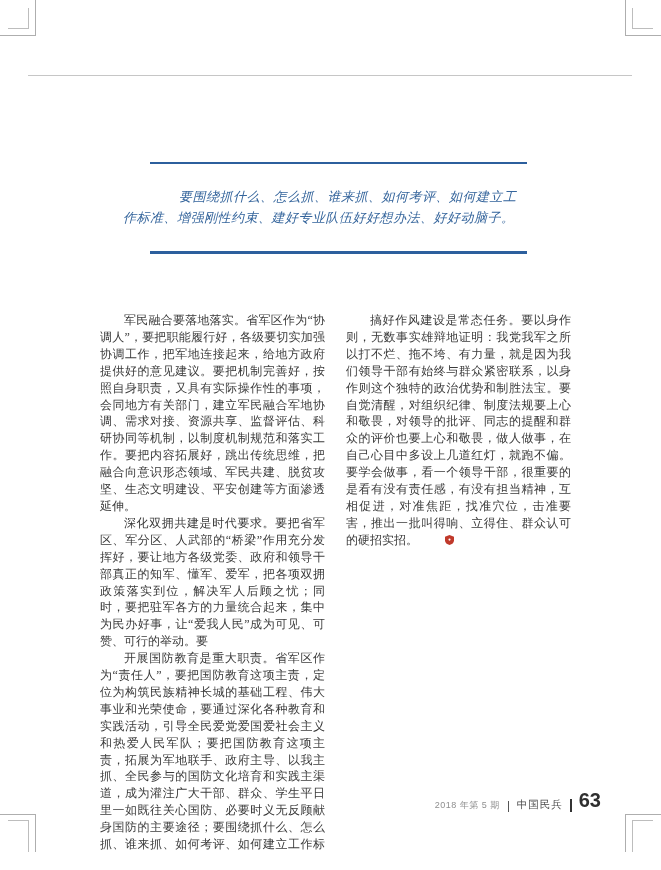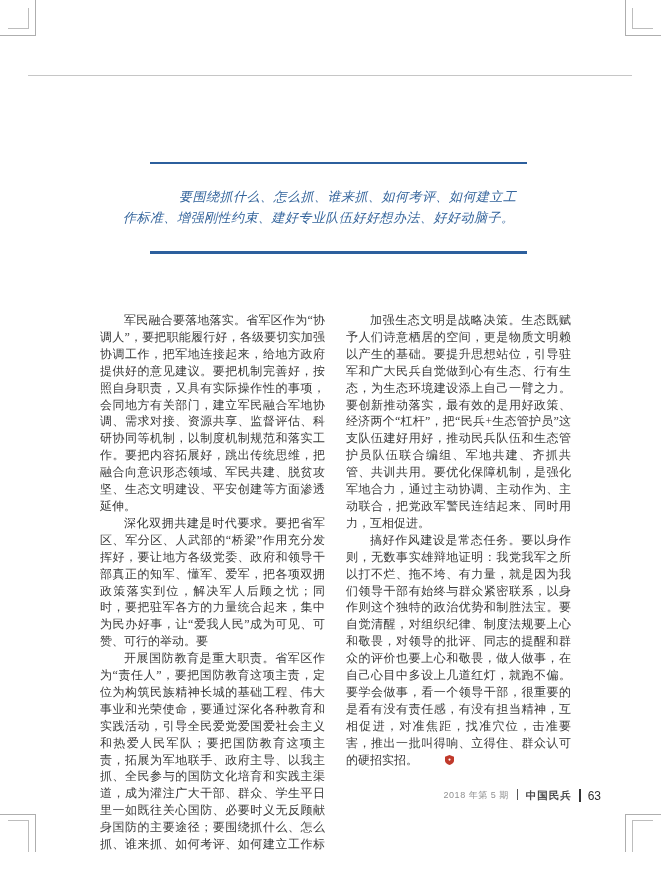--- a/index.html
+++ b/index.html
@@ -50,29 +50,29 @@
     text-align:justify;
   }
   .col{width:225px;}
   .col p{margin:0;text-indent:2em;}
   .col p.cont{text-indent:0;}
   .endmark{display:inline-block;margin-left:3px;vertical-align:-1px;}
 
   
   .footer{
     position:absolute;top:789px;right:60px;
-    display:flex;align-items:flex-start;
+    display:flex;align-items:flex-end;
     font-family:"Liberation Sans","DejaVu Sans",sans-serif;
     white-space:nowrap;
   }
   .footer .issue{font-size:9px;color:#8f8f8f;letter-spacing:0.5px;}
-  .footer .mag{font-size:10.5px;color:#4a4a4a;font-weight:bold;letter-spacing:1px;}
+  .footer .mag{font-size:10.5px;color:#4a4a4a;font-weight:normal;letter-spacing:1px;}
   .fsep{display:inline-block;width:0;height:11px;border-left:1.5px solid #555;margin:0 8px;}
   .fsep2{display:inline-block;width:0;height:13px;border-left:2.5px solid #333;margin:0 7px;}
-  .footer .pageno{font-size:12px;color:#2f2f2f;font-weight:normal;}
+  .footer .pageno{font-size:20px;color:#2f2f2f;font-weight:bold;}
 </style>
 </head>
 <body>
 
 <div class="page">
 
   <div class="cm cm-tl">
       <div class="outer"></div>
       <div class="inner"></div>
     </div>
@@ -97,21 +97,20 @@
     <div class="pq-rule-bottom"></div>
   </div>
 
   <div class="columns">
     <div class="col">
       <p>军民融合要落地落实。省军区作为“协调人”，要把职能履行好，各级要切实加强协调工作，把军地连接起来，给地方政府提供好的意见建议。要把机制完善好，按照自身职责，又具有实际操作性的事项，会同地方有关部门，建立军民融合军地协调、需求对接、资源共享、监督评估、科研协同等机制，以制度机制规范和落实工作。要把内容拓展好，跳出传统思维，把融合向意识形态领域、军民共建、脱贫攻坚、生态文明建设、平安创建等方面渗透延伸。</p>
       <p>深化双拥共建是时代要求。要把省军区、军分区、人武部的“桥梁”作用充分发挥好，要让地方各级党委、政府和领导干部真正的知军、懂军、爱军，把各项双拥政策落实到位，解决军人后顾之忧；同时，要把驻军各方的力量统合起来，集中为民办好事，让“爱我人民”成为可见、可赞、可行的举动。要</p>
       <p>开展国防教育是重大职责。省军区作为“责任人”，要把国防教育这项主责，定位为构筑民族精神长城的基础工程、伟大事业和光荣使命，要通过深化各种教育和实践活动，引导全民爱党爱国爱社会主义和热爱人民军队；要把国防教育这项主责，拓展为军地联手、政府主导、以我主抓、全民参与的国防文化培育和实践主渠道，成为灌注广大干部、群众、学生平日里一如既往关心国防、必要时义无反顾献身国防的主要途径；要围绕抓什么、怎么抓、谁来抓、如何考评、如何建立工作标准、增强刚性约束、建好专业队伍好好想办法、好好动脑子。</p>
     </div>
     <div class="col">
-      <p>加强生态文明是战略决策。生态既赋予人们诗意栖居的空间，更是物质文明赖以产生的基础。要提升思想站位，引导驻军和广大民兵自觉做到心有生态、行有生态，为生态环境建设添上自己一臂之力。要创新推动落实，最有效的是用好政策、经济两个“杠杆”，把“民兵+生态管护员”这支队伍建好用好，推动民兵队伍和生态管护员队伍联合编组、军地共建、齐抓共管、共训共用。要优化保障机制，是强化军地合力，通过主动协调、主动作为、主动联合，把党政军警民连结起来、同时用力，互相促进。</p>
       <p><span>搞好作风建设是常态任务。要以身作则，无数事实雄辩地证明：我党我军之所以打不烂、拖不垮、有力量，就是因为我们领导干部有始终与群众紧密联系，以身作则这个独特的政治优势和制胜法宝。要自觉清醒，对组织纪律、制度法规要上心和敬畏，对领导的批评、同志的提醒和群众的评价也要上心和敬畏，做人做事，在自己心目中多设上几道红灯，就跑不偏。要学会做事，看一个领导干部，很重要的是看有没有责任感，有没有担当精神，互相促进，对准焦距，找准穴位，击准要害，推出一批叫得响、立得住、群众认可的硬招实招。</span><span class="endmark"><svg width="9" height="10" viewBox="0 0 10 11">
               <path d="M5 0 L10 1.8 V6 C10 8.6 7.8 10.3 5 11 C2.2 10.3 0 8.6 0 6 V1.8 Z" fill="#c0392b"></path>
               <circle cx="5" cy="5" r="1.2" fill="#ffffff"></circle>
             </svg></span></p>
     </div>
   </div>
 
   <div class="footer">
     <span class="issue">2018 年第 5 期</span>
     <span class="fsep"></span>

